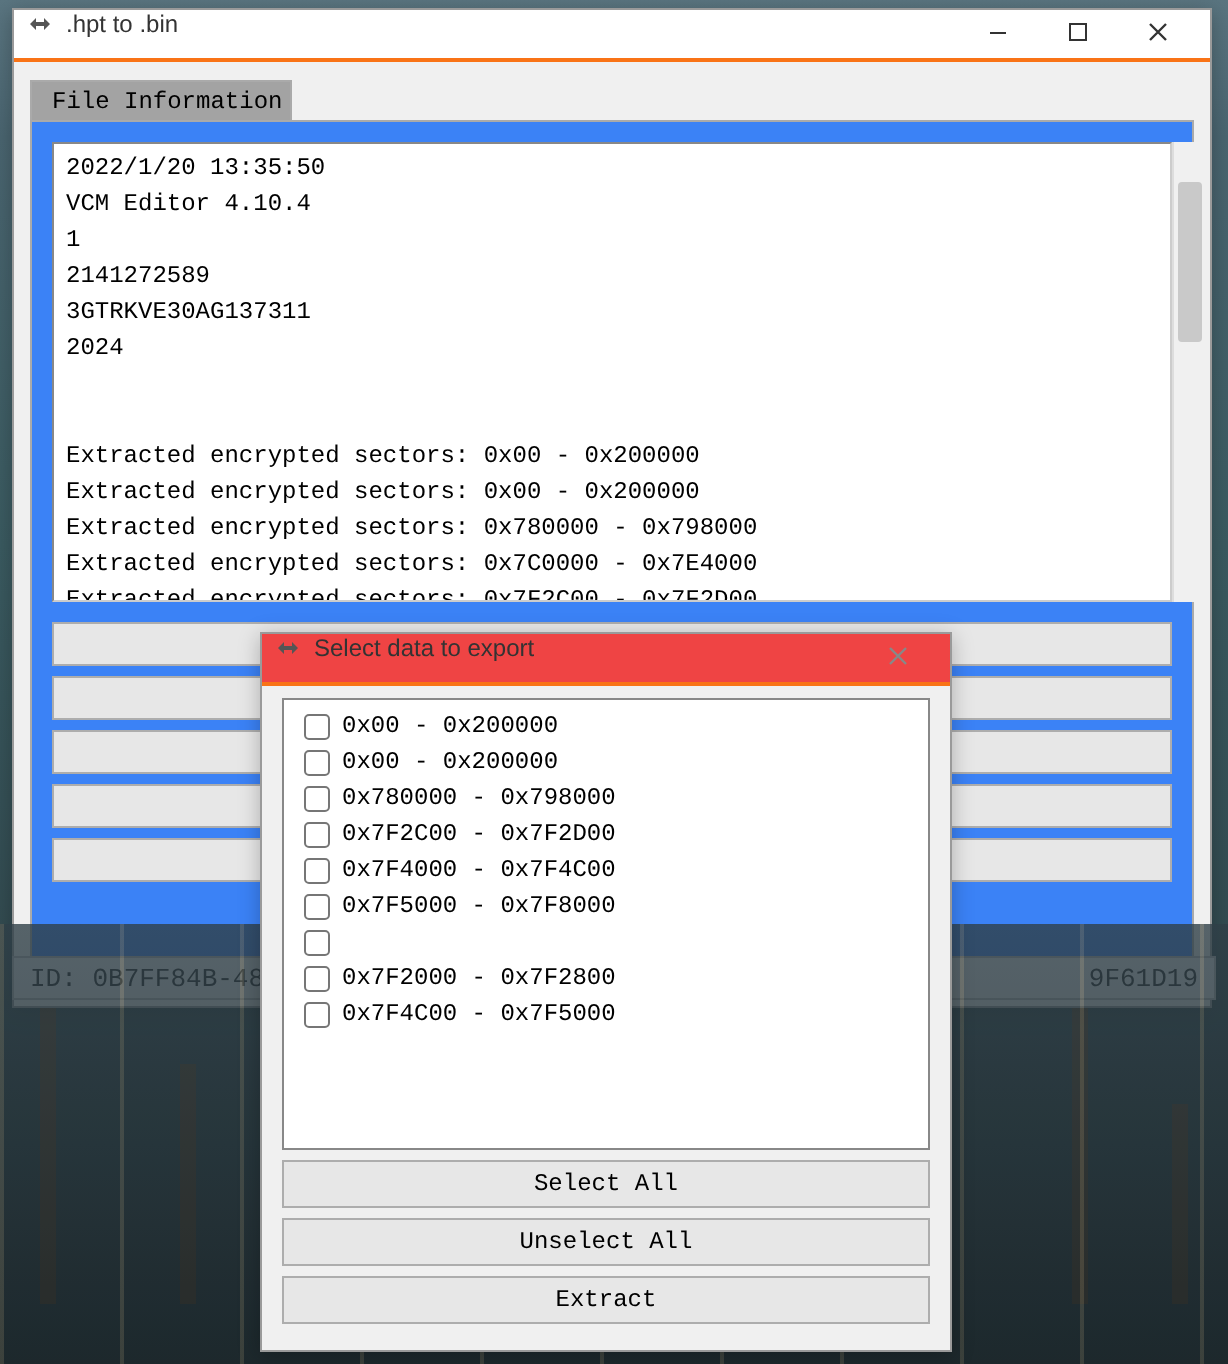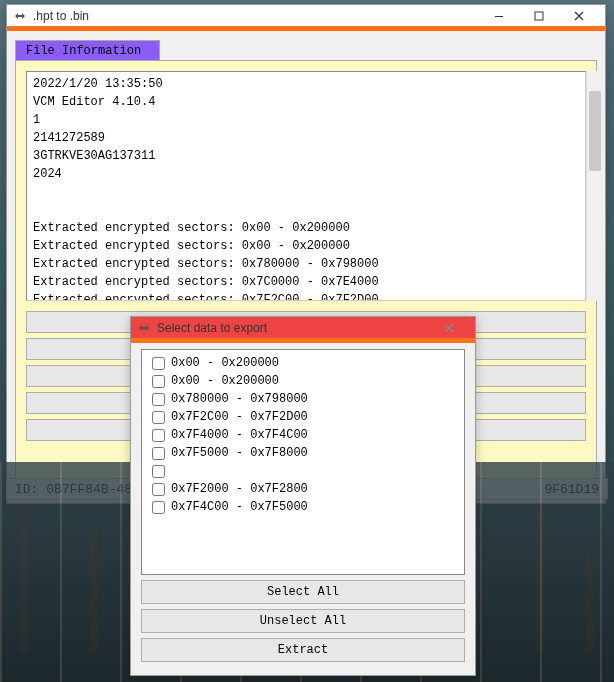--- a/index.html
+++ b/index.html
@@ -39,22 +39,22 @@
     border: 1px solid #9a9a9a;
     box-shadow: 0 2px 10px rgba(0,0,0,0.25);
   }
   .main-window {
     left: 6px; top: 4px;
     width: 600px; height: 500px;
   }
   .titlebar {
     height: 26px;
     background: #ffffff;
-    border-bottom: 5px solid #f97316;
-    display: flex; align-items: center;
+    border-bottom: 2px solid #f97316;
+    display: flex; align-items: flex-start;
     padding: 0 6px;
     font-size: 12px;
     color: #333;
   }
   .titlebar .icon {
     width: 14px; height: 14px; margin-right: 6px;
     display:inline-flex; align-items:center; justify-content:center;
   }
   .titlebar .spacer { flex: 1; }
   .titlebtn {
@@ -62,30 +62,30 @@
     display: inline-flex; align-items: center; justify-content: center;
     color: #555; font-size: 12px;
     border:none; background:transparent; cursor:pointer;
   }
 
   .client {
     position: absolute; left:8px; right:8px; top:34px; bottom:10px;
   }
   .tab-header {
     display:inline-block;
-    padding: 3px 18px 2px 10px;
-    background:#8b5cf6;
+    padding: 3px 4px 2px 10px;
+    background:#a3a3a3;
     border:1px solid #aaa;
     border-bottom:1px solid #fff;
     position:relative; top:1px;
     font-family:"SimSun","Courier New",monospace;
   }
   .tab-panel {
     border:1px solid #aaa;
-    background:#fef9c3;
+    background:#3b82f6;
     padding:10px;
     height:420px;
     position:relative;
   }
   .textarea {
     width: 560px;
     height: 230px;
     background:#fff;
     border:1px solid #888;
     border-right:1px solid #ccc;

